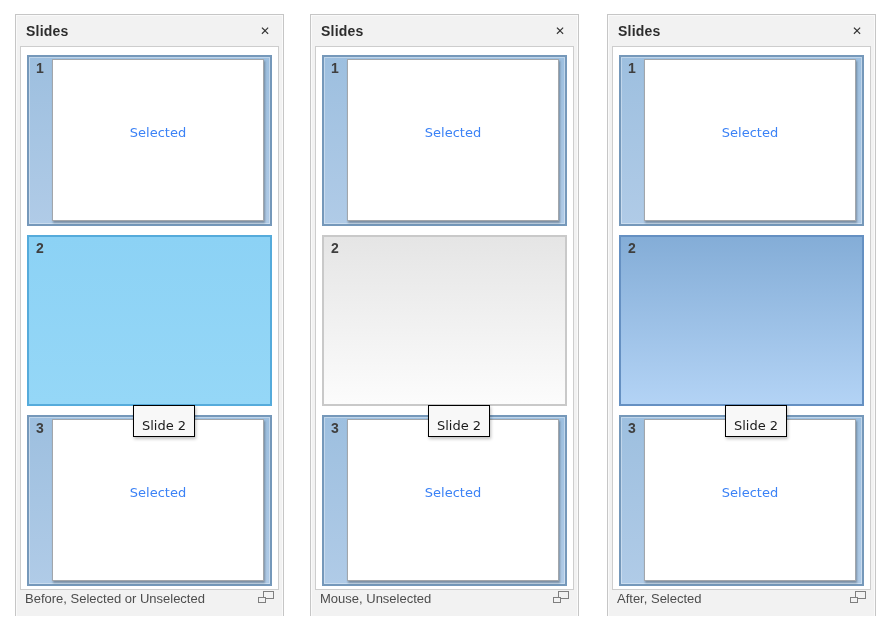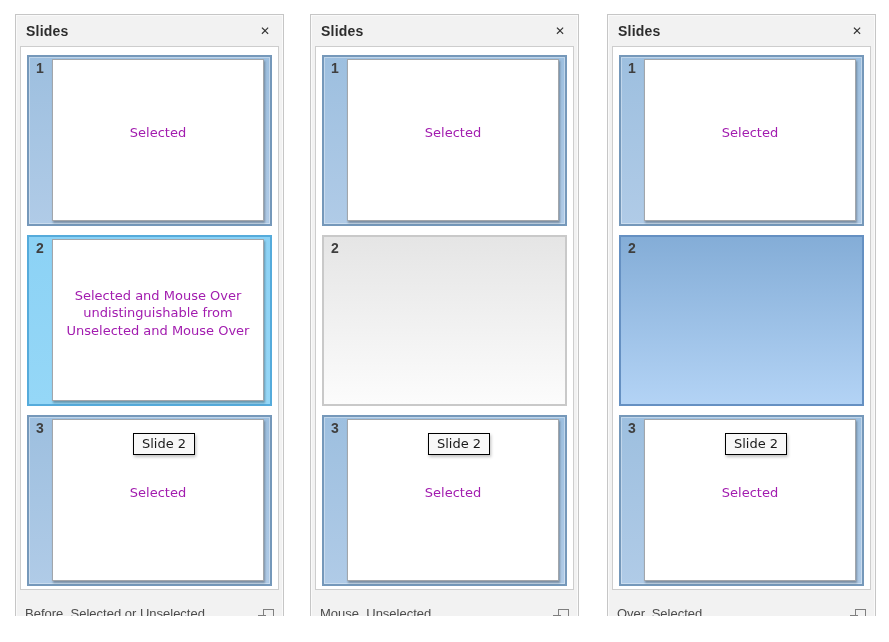--- a/index.html
+++ b/index.html
@@ -45,32 +45,32 @@
   }
 
   .slide-number { position:absolute; top:3px; left:7px; font-size:14px;
                   font-weight:bold; color:#3f3f3f; }
 
   .slide-thumb { position:absolute; left:23px; top:2px; right:6px; bottom:3px;
                  background:#ffffff; border:1px solid #a2a6ab;
                  box-shadow:1px 2px 2px rgba(0,0,0,0.30);
                  display:flex; align-items:center; justify-content:center;
                  text-align:center; }
-  .slide-text { font-size:13px; line-height:1.35; color:#a21caf;
+  .slide-text { font-size:13px; line-height:1.35; color:#3b82f6;
                 max-width:200px; padding-bottom:14px;
                 font-family:"DejaVu Sans","Liberation Sans",sans-serif; }
 
   .slide-tooltip { position:absolute; top:390px; left:117px; z-index:5;
                    background:#f8f8f8; border:1px solid #000;
-                   padding:2px 8px 3px 8px; font-size:13px; color:#1a1a1a;
+                   padding:12px 8px 3px 8px; font-size:13px; color:#1a1a1a;
                    box-shadow:1px 2px 3px rgba(0,0,0,0.25); white-space:nowrap;
-                   font-family:"DejaVu Sans","Liberation Sans",sans-serif;margin-top:28px; }
+                   font-family:"DejaVu Sans","Liberation Sans",sans-serif; }
 
   .panel-footer { position:absolute; left:0; right:0; bottom:0; height:30px;
-                  display:flex; align-items:flex-end; padding:0 9px;margin-top:11px; }
+                  display:flex; align-items:flex-start; padding:0 9px;margin-top:11px; }
   .panel-caption { font-size:13px; color:#4d4d4d; }
 
   .float-icon { margin-left:auto; position:relative; width:16px; height:12px; }
   .float-icon .big { position:absolute; right:0; top:0; width:11px; height:8px;
                      border:1px solid #7f7f7f; background:transparent; }
   .float-icon .small { position:absolute; left:0; bottom:0; width:8px; height:6px;
                        border:1px solid #7f7f7f; background:#f2f2f2; }
 </style>
 </head>
 <body>
@@ -84,23 +84,20 @@
     </div>
     <div class="panel-content">
       <div class="slide-item state-selected">
         <span class="slide-number">1</span>
         <div class="slide-thumb">
           <span class="slide-text">Selected</span>
         </div>
       </div>
       <div class="slide-item state-cyan">
         <span class="slide-number">2</span>
-        <div class="slide-thumb">
-          <span class="slide-text">Selected and Mouse Over undistinguishable from Unselected and Mouse Over</span>
-        </div>
       </div>
       <div class="slide-item state-selected">
         <span class="slide-number">3</span>
         <div class="slide-thumb">
           <span class="slide-text">Selected</span>
         </div>
       </div>
     </div>
     <div class="slide-tooltip">Slide 2</div>
     <div class="panel-footer">
@@ -161,21 +158,21 @@
       </div>
       <div class="slide-item state-selected">
         <span class="slide-number">3</span>
         <div class="slide-thumb">
           <span class="slide-text">Selected</span>
         </div>
       </div>
     </div>
     <div class="slide-tooltip">Slide 2</div>
     <div class="panel-footer">
-      <span class="panel-caption">Over, Selected</span>
+      <span class="panel-caption">After, Selected</span>
       <span class="float-icon">
           <span class="big"></span>
           <span class="small"></span>
         </span>
     </div>
   </div>
 
 </div>
 
 </body></html>

